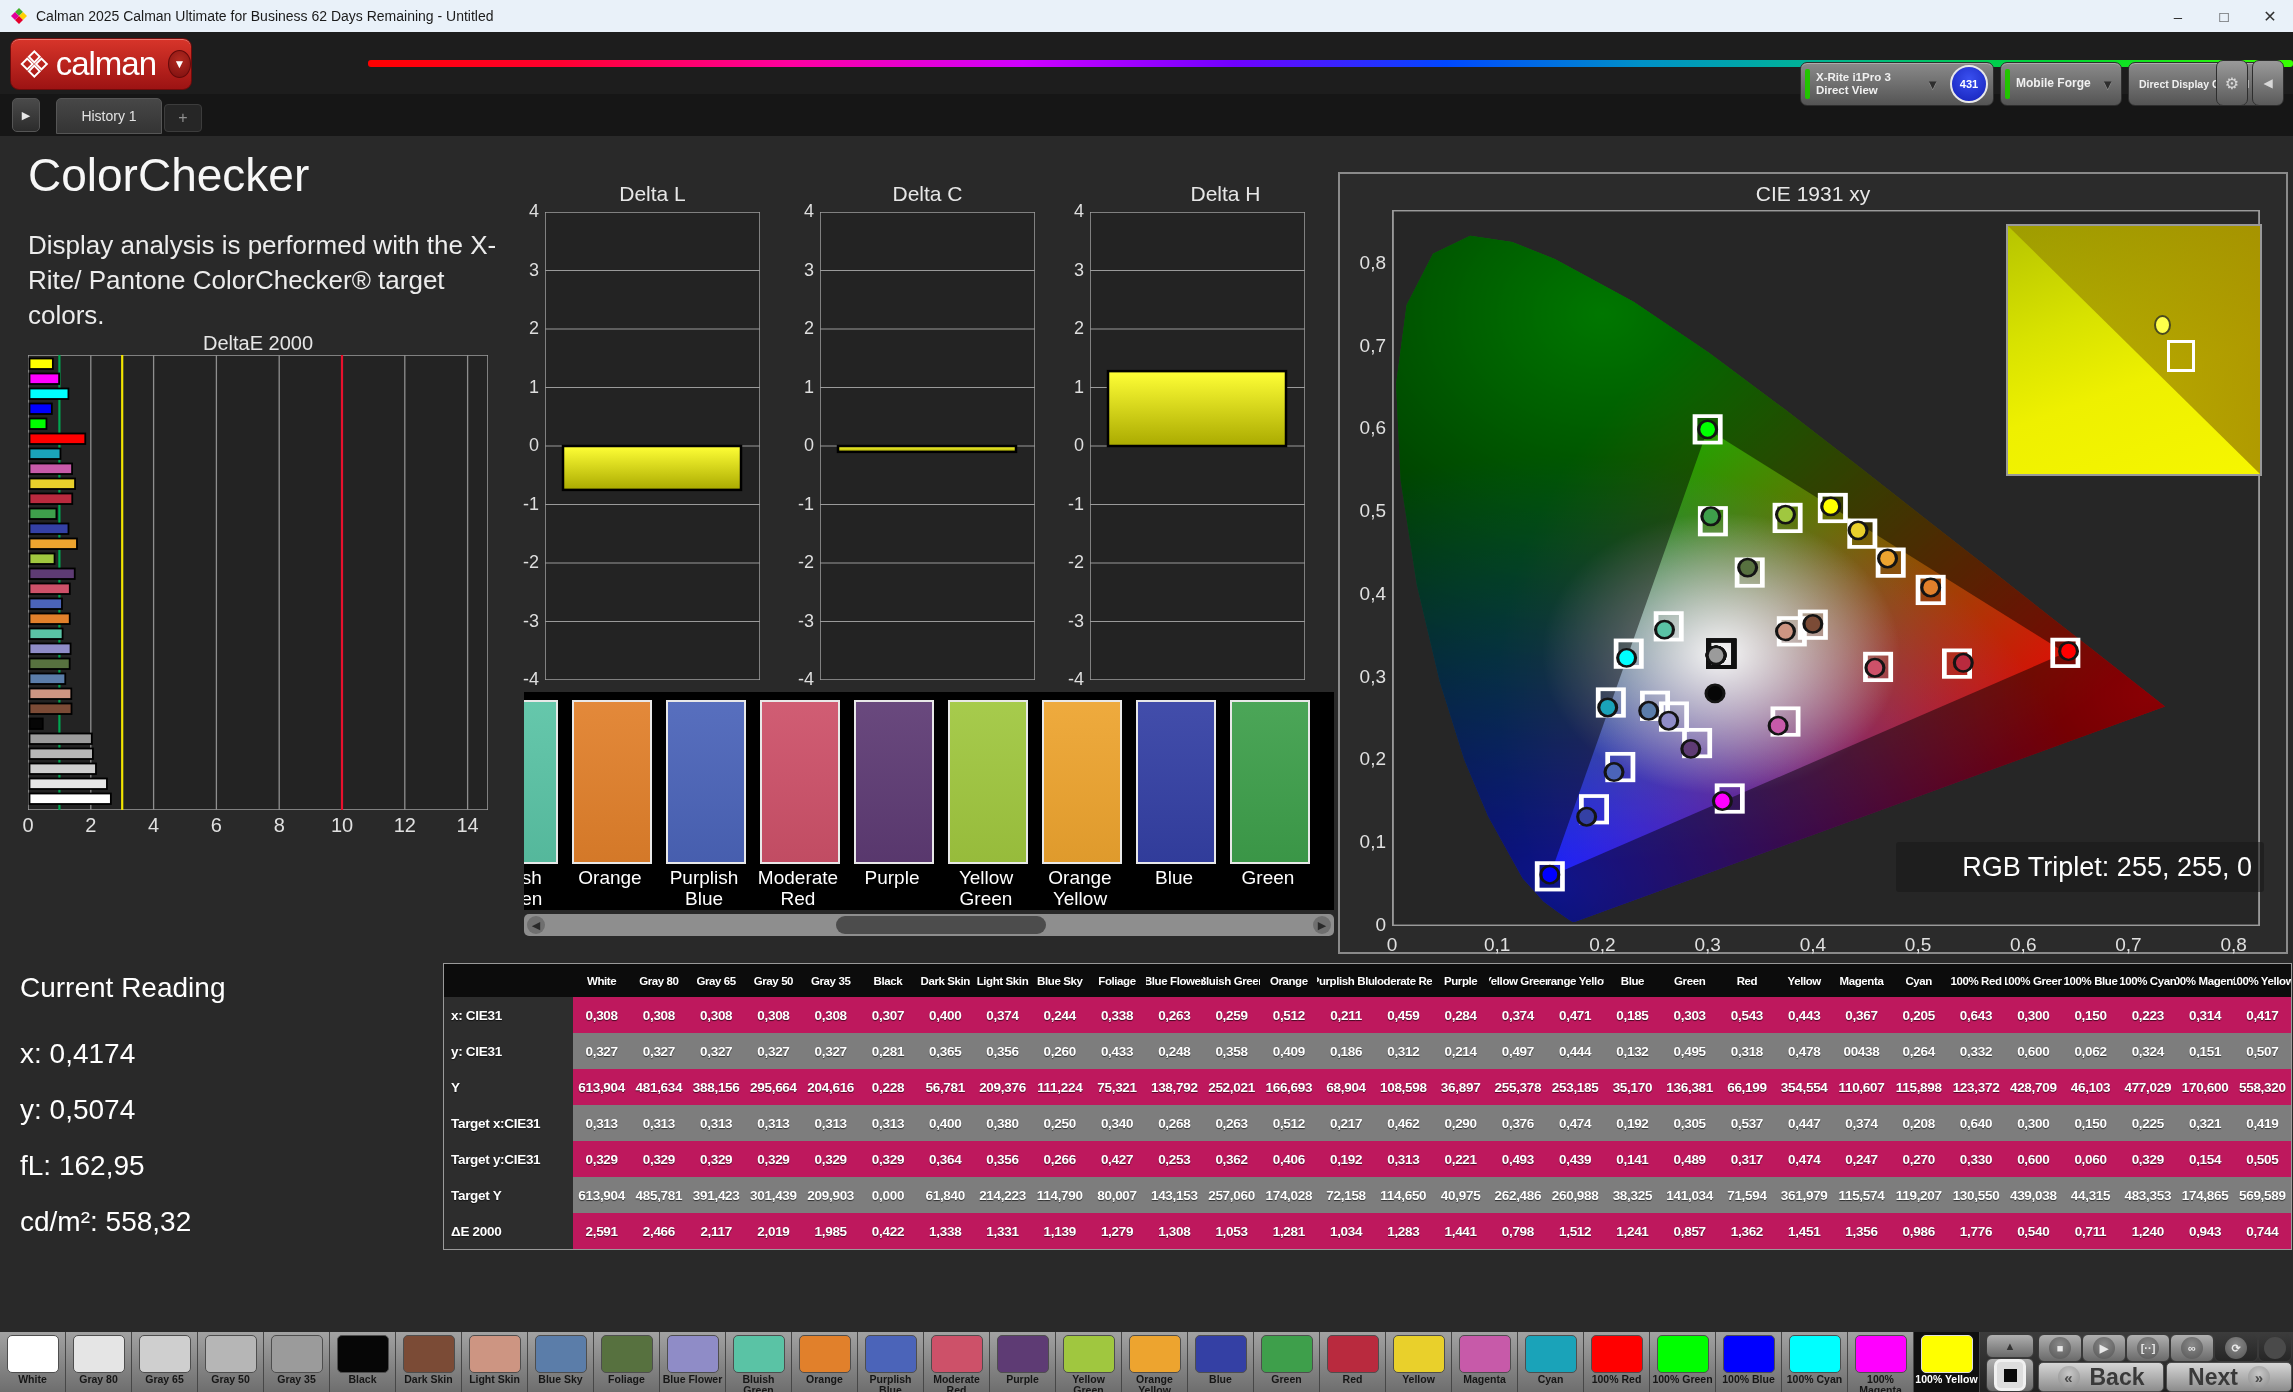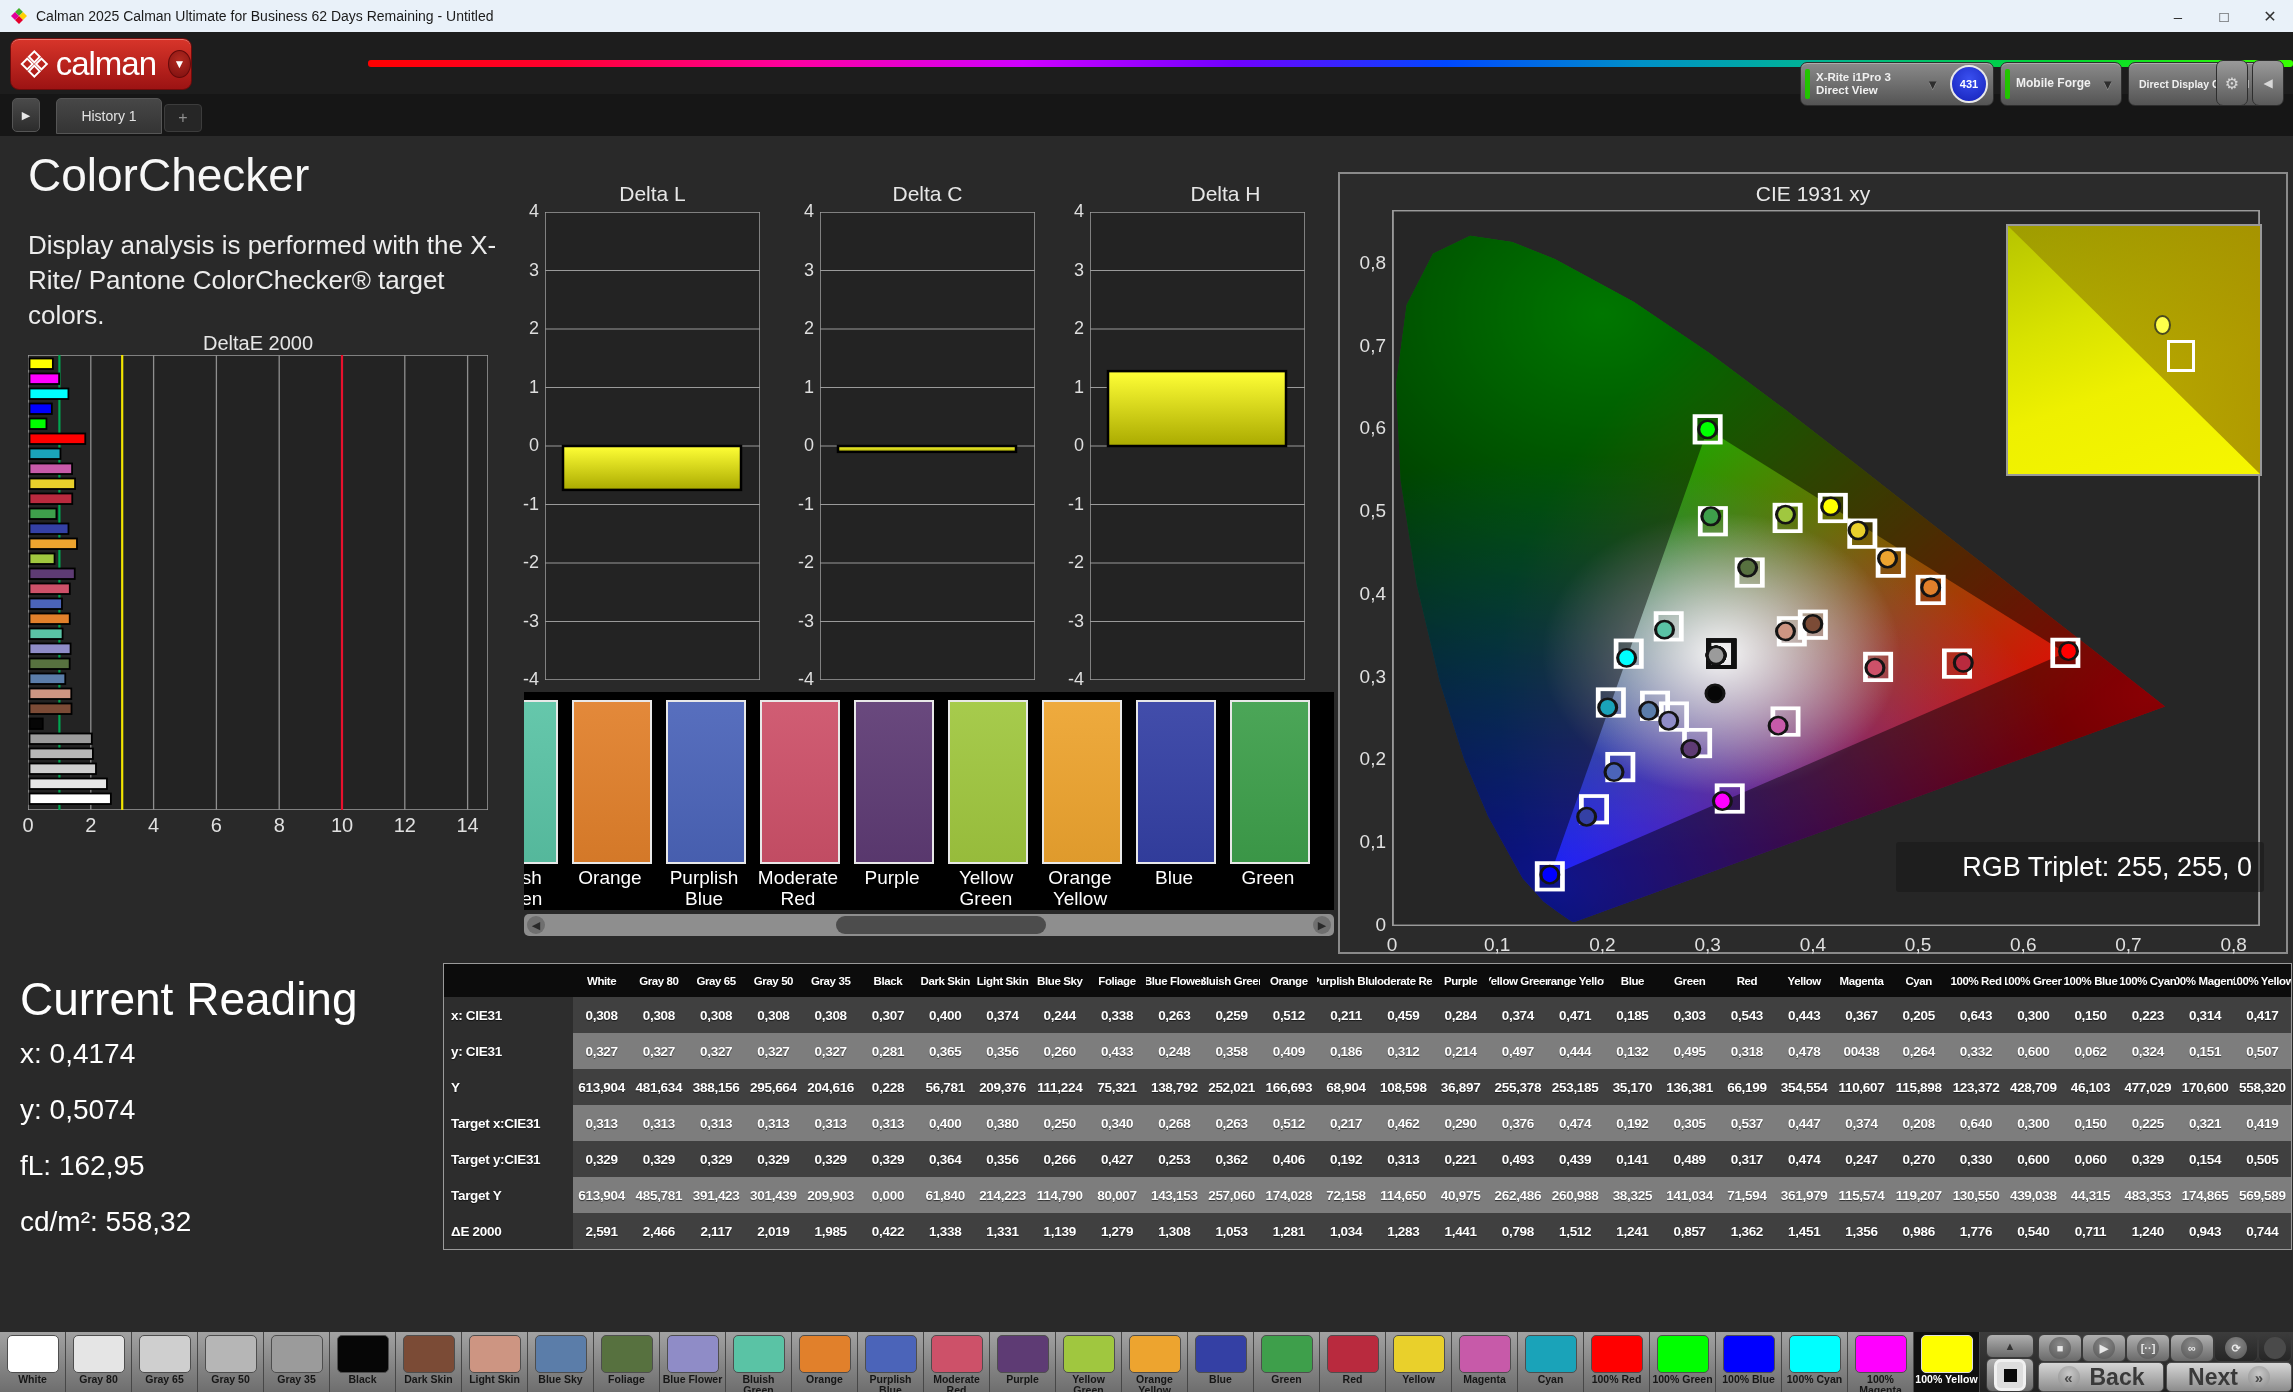--- a/index.html
+++ b/index.html
@@ -34,21 +34,21 @@
   .dropctl .caret{color:#2e2e2e;font-size:13px;margin-left:auto;margin-right:7px;text-shadow:0 1px 0 rgba(255,255,255,.3);}
   #meter-badge{width:34px;height:34px;border-radius:50%;background:radial-gradient(circle at 50% 35%,#3a50f0,#1420b8);border:2px solid #e8e8e8;color:#fff;font-size:11px;font-weight:bold;display:flex;align-items:center;justify-content:center;margin:0 5px 0 4px;}
   .sqbtn{top:60px;width:30px;height:44px;border-radius:7px;background:linear-gradient(#9a9a9a,#5a5a5a);border:1px solid #2e2e2e;display:flex;align-items:center;justify-content:center;color:#d8d8d8;font-size:16px;}
 
   
   #cc-title{left:28px;top:148px;font-size:46px;color:#f7f7f7;}
   #cc-desc{left:28px;top:228px;width:486px;font-size:26px;line-height:1.35;color:#ececec;}
   #de-title{left:28px;top:332px;width:460px;text-align:center;font-size:20px;color:#e6e6e6;}
   #de-xlabels span{position:absolute;top:814px;width:40px;text-align:center;font-size:20px;color:#e0e0e0;}
   #avg-box{left:20px;top:846px;width:408px;text-align:right;color:#fff;font-size:33px;line-height:1.45;}
-  #reading-title{left:20px;top:972px;font-size:46px;color:#fff;}
+  #reading-title{left:20px;top:972px;font-size:28px;color:#fff;}
   .readline{left:20px;width:400px;font-size:28px;color:#fff;}
 
   
   .dtitle{top:182px;text-align:center;font-size:21px;color:#e6e6e6;}
   .dticks span{position:absolute;width:28px;text-align:right;font-size:18px;color:#dedede;}
 
   
   #strip-panel{left:524px;top:692px;width:810px;height:218px;background:#000;overflow:hidden;}
   #strip-inner{position:absolute;left:-46px;top:8px;display:flex;}
   .bigswatch{width:80px;margin-right:14px;flex:none;}
@@ -70,21 +70,21 @@
   #rgb-box{left:1896px;top:842px;width:368px;height:50px;background:rgba(24,24,24,.55);border-radius:3px;color:#fff;font-size:27px;display:flex;align-items:center;justify-content:flex-end;padding-right:12px;box-sizing:border-box;}
 
   
   #results-table{left:443px;top:963px;width:1847px;border:1px solid #9a9a9a;background:#222;}
   .tr{display:flex;height:36px;}
   .tr.th{height:33px;background:#0c0c0c;}
   .tc{flex:1;display:flex;align-items:center;justify-content:center;color:#fff;font-size:13.5px;font-weight:bold;text-shadow:0 1px 1px rgba(0,0,0,.65);overflow:hidden;white-space:nowrap;letter-spacing:-.3px;}
   .tc.hd{font-size:11.5px;letter-spacing:-.4px;}
   .tc.lbl{flex:0 0 122px;justify-content:flex-start;padding-left:7px;background:#2d2d2d;font-size:13.5px;}
   .tr.th .tc.lbl{background:transparent;}
-  .tr.dk{background:#404040;}
+  .tr.dk{background:#be185d;}
   .tr.lt{background:#7d7d7d;}
 
   
   #bottom-bar{left:0;top:1332px;width:2293px;height:60px;background:linear-gradient(#3c3c3c,#222);}
   #patch-row{position:absolute;left:0;top:0;width:1980px;height:60px;display:flex;}
   .patchbtn{flex:1;border-right:1px solid #474747;background:linear-gradient(#a2a2a2,#6e6e6e);text-align:center;overflow:hidden;}
   .patchbtn .psw{width:50px;height:36px;margin:3px auto 0;border-radius:5px;border:1px solid #4e4e4e;}
   .patchbtn .plb{font-size:10.5px;font-weight:bold;color:#161616;line-height:1.0;margin-top:1px;}
   .patchbtn.sel{background:#101010;}
   .patchbtn.sel .plb{color:#fff;}

